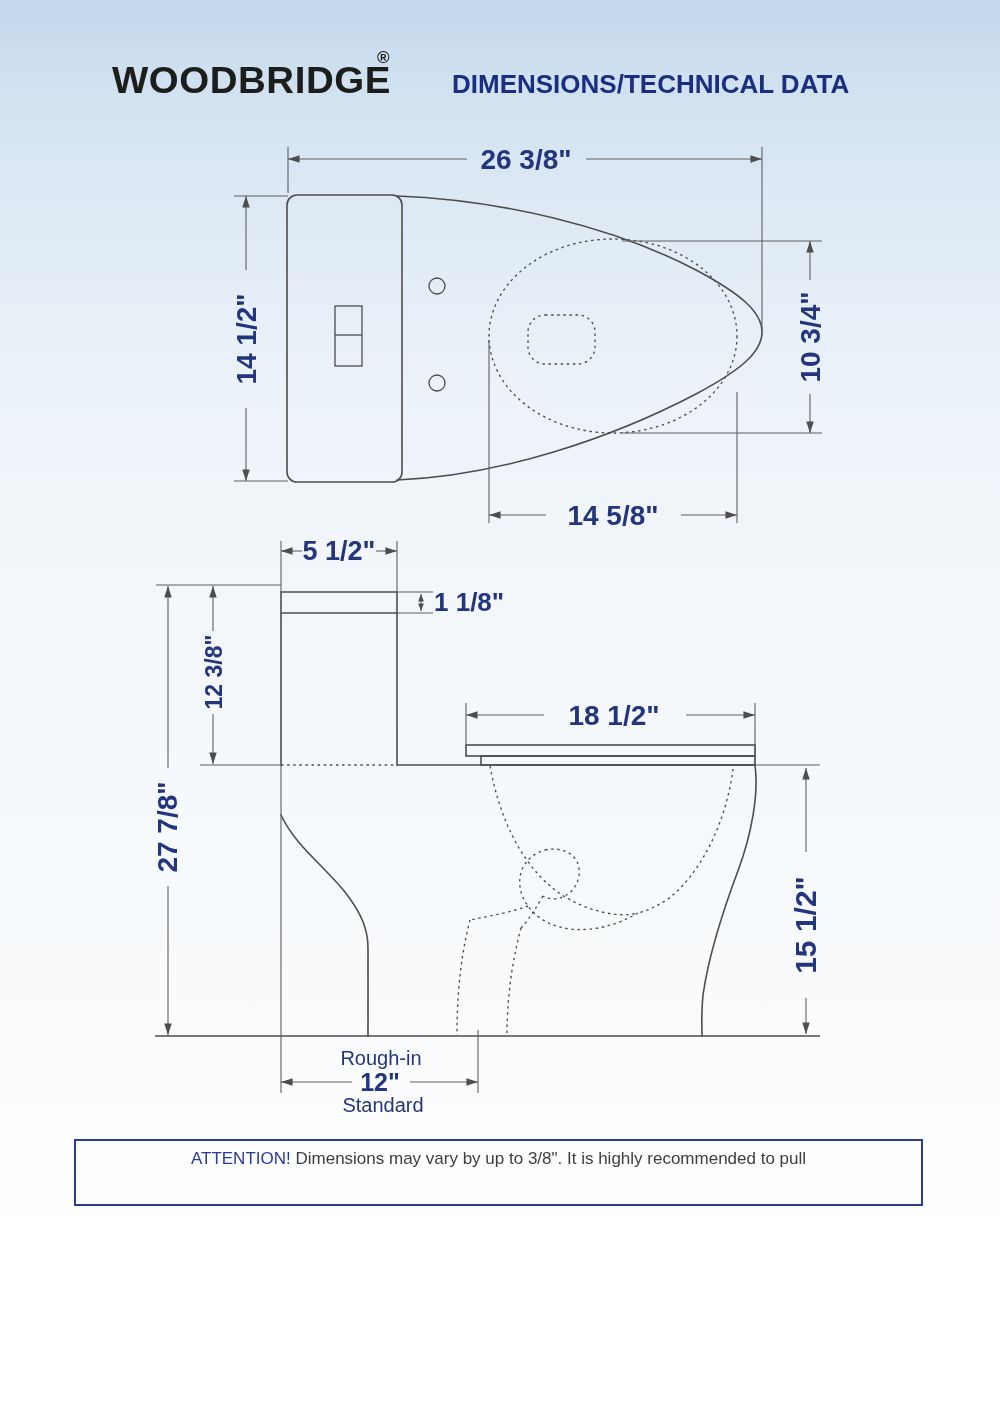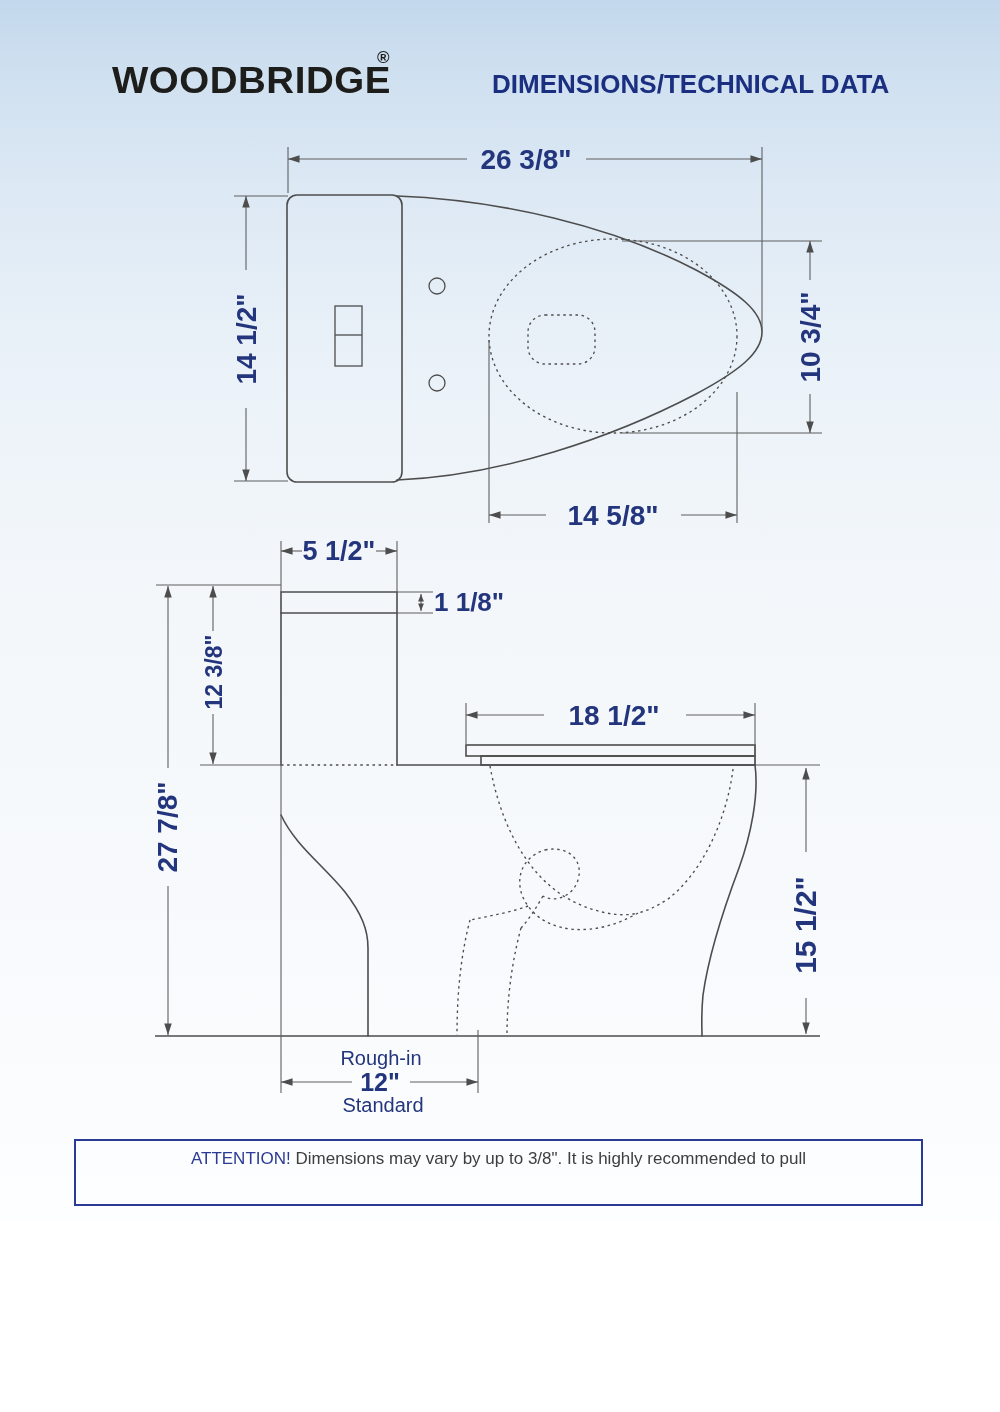--- a/index.html
+++ b/index.html
@@ -8,21 +8,21 @@
     background:linear-gradient(180deg,#c3d8ec 0%,#cfe0f0 6%,#dce8f4 15%,#e9f1f8 28%,#f2f6fa 45%,#f6f9fb 65%,#f9fbfd 85%,#fdfeff 100%);
     font-family:"Liberation Sans",sans-serif;
     text-decoration:underline;
   }
   .abs{position:absolute;}
   .brand{
     left:112px;top:62px;font-size:37px;font-weight:700;color:#1d1d1b;
     letter-spacing:0.5px;transform:scaleX(1.04);transform-origin:left top;line-height:1;
   }
   .regmark{left:377px;top:49px;font-size:17px;font-weight:700;color:#1d1d1b;line-height:1;}
-  .pagetitle{left:452px;top:71px;font-size:26px;font-weight:700;color:#1b2f80;letter-spacing:0px;line-height:1;margin-left:40px;}
+  .pagetitle{left:452px;top:71px;font-size:26px;font-weight:700;color:#1b2f80;letter-spacing:0px;line-height:1;}
   svg.overlay{position:absolute;left:0;top:0;width:1000px;height:1412px;}
   .outline{fill:none;stroke:#4d4d4d;stroke-width:1.6;stroke-linecap:round;}
   .outline2{fill:none;stroke:#4d4d4d;stroke-width:1.3;}
   .thin{fill:none;stroke:#5f5f5f;stroke-width:1.1;}
   .dotted{fill:none;stroke:#4d4d4d;stroke-width:1.35;stroke-dasharray:2.5 3.6;}
   .dimtxt{fill:#23357d;font-family:"Liberation Sans",sans-serif;font-weight:700;font-size:28px;text-anchor:middle;}
   .dimtxt-sm{fill:#23357d;font-family:"Liberation Sans",sans-serif;font-weight:700;font-size:23px;text-anchor:middle;}
   .dimtxt-lg{fill:#23357d;font-family:"Liberation Sans",sans-serif;font-weight:700;font-size:30px;text-anchor:middle;}
   .dimtxt-left{fill:#23357d;font-family:"Liberation Sans",sans-serif;font-weight:700;font-size:26px;text-anchor:start;}
   .notetxt{fill:#23357d;font-family:"Liberation Sans",sans-serif;font-weight:400;font-size:20px;text-anchor:middle;}

